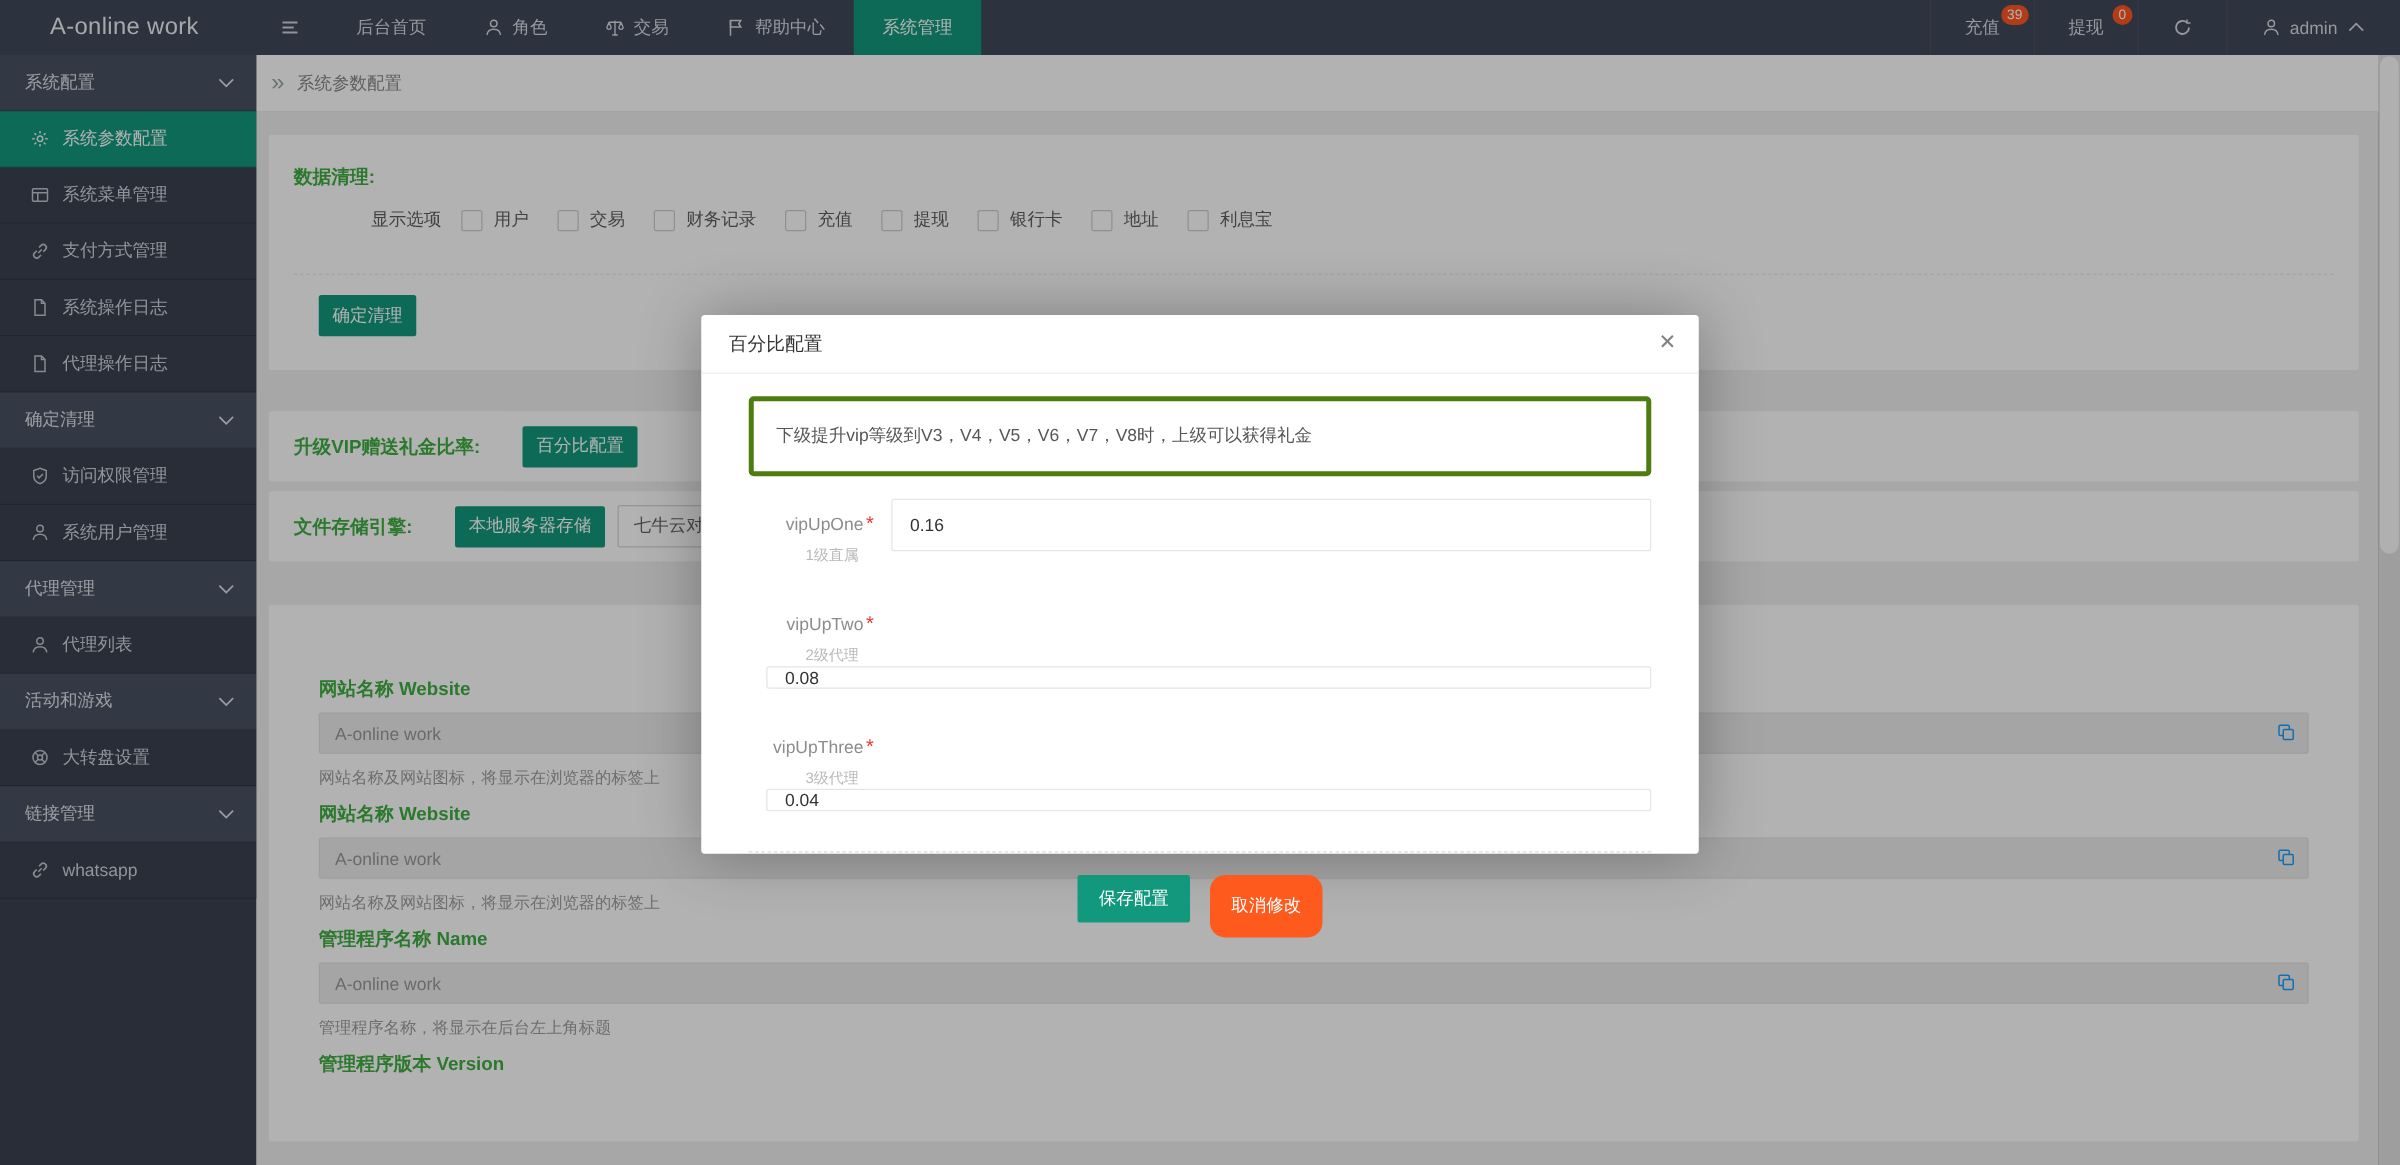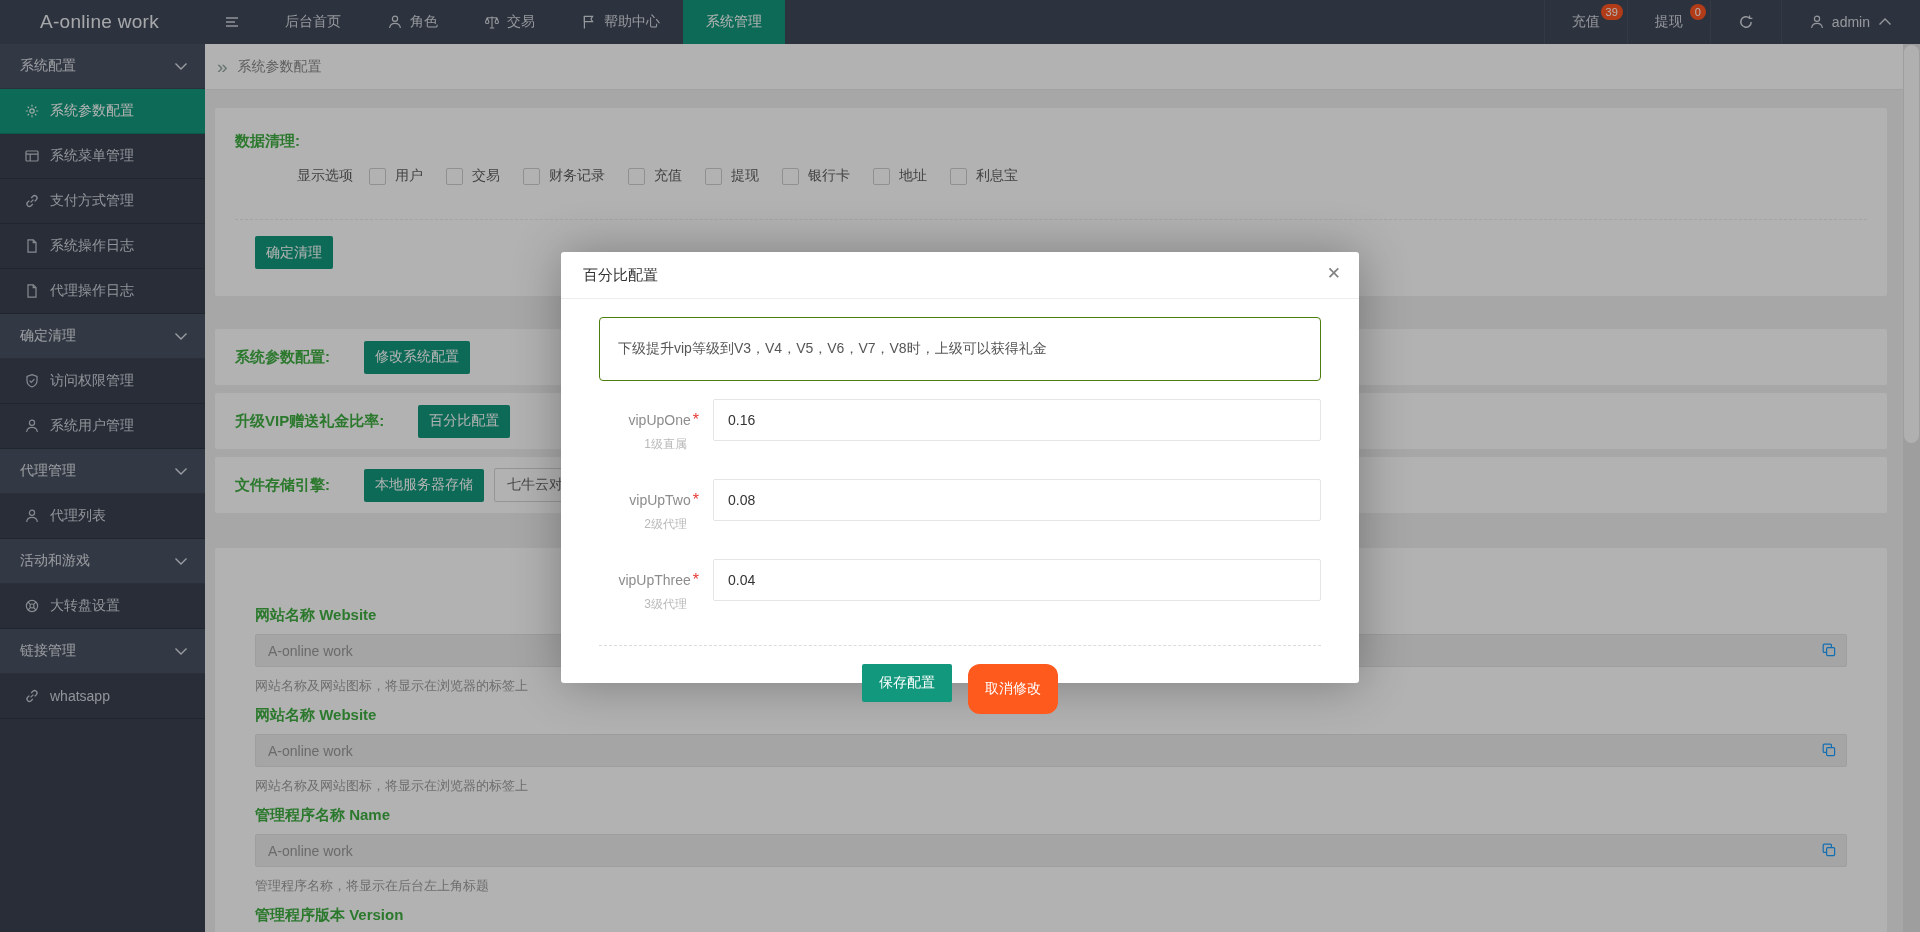--- a/index.html
+++ b/index.html
@@ -58,23 +58,23 @@
   
   .scrollbar { position:absolute; top:44px; right:0; width:17px; bottom:0; background:#e2e2e2; z-index:10; }
   .scroll-thumb { position:absolute; top:1px; left:1px; right:1px; height:398px; background:#fdfdfd; border-radius:8px; }
 
   
   .shade { position:fixed; inset:0; background:rgba(0,0,0,.3); z-index:40; }
   .modal { position:absolute; left:561px; top:252px; width:798px; height:431px; background:#fff; border-radius:3px; z-index:50; box-shadow:1px 1px 50px rgba(0,0,0,.3); }
   .modal-header { height:47px; display:flex; align-items:center; padding:0 22px; border-bottom:1px solid #eee; color:#333; font-size:15px; }
   .modal-close { position:absolute; right:18px; top:13px; color:#828282; font-size:17px; line-height:1; cursor:pointer; }
   .modal-body { padding:18px 38px 0; }
-  .desc-box { border:1px solid #4d7c0f; border-radius:4px; height:64px; display:flex; align-items:center; padding:0 18px; color:#565656; font-size:14px; }
+  .desc-box { border:4px solid #4d7c0f; border-radius:4px; height:64px; display:flex; align-items:center; padding:0 18px; color:#565656; font-size:14px; }
   .m-field { display:flex; margin-top:18px; }
-  .m-field + .m-field { margin-top:26px; }
+  .m-field + .m-field { margin-top:26px;flex-direction:column; }
   .m-label-col { width:100px; text-align:right; padding-top:12px; }
   .m-name { color:#8c8c8c; font-size:14px; }
   .m-star { color:#e53935; margin-left:2px; }
   .m-sub { color:#b9b9b9; font-size:12px; margin-top:7px; padding-right:12px; }
   .m-input { flex:1; margin-left:14px; height:42px; border:1px solid #e5e5e5; border-radius:2px; font-size:14px; color:#333; padding:0 14px; font-family:inherit; }
   .m-divider { border-top:1px dashed #dcdcdc; margin-top:32px; }
   .m-buttons { display:flex; justify-content:center; gap:16px; margin-top:18px; }
   .btn-save { background:#12997d; color:#fff; height:38px; padding:0 17px; }
   .btn-cancel { background:#ff5a1e; color:#fff; height:50px; padding:12px 17px;border-radius:12px; }
 </style>
@@ -335,24 +335,20 @@
           </span>
         <span class="chk-item">
             <span class="chk"></span>
             <span>利息宝</span>
           </span>
       </div>
       <div class="divider-dashed"></div>
       <button class="btn btn-teal">确定清理</button>
     </section>
 
-    <section class="card row-card">
-      <span class="row-label">系统参数配置:</span>
-      <button class="btn btn-teal">修改系统配置</button>
-    </section>
 
     <section class="card row-card">
       <span class="row-label">升级VIP赠送礼金比率:</span>
       <button class="btn btn-teal">百分比配置</button>
     </section>
 
     <section class="card row-card">
       <span class="row-label">文件存储引擎:</span>
       <button class="btn btn-teal">本地服务器存储</button>
       <button class="btn-outline">七牛云对象存储</button>

